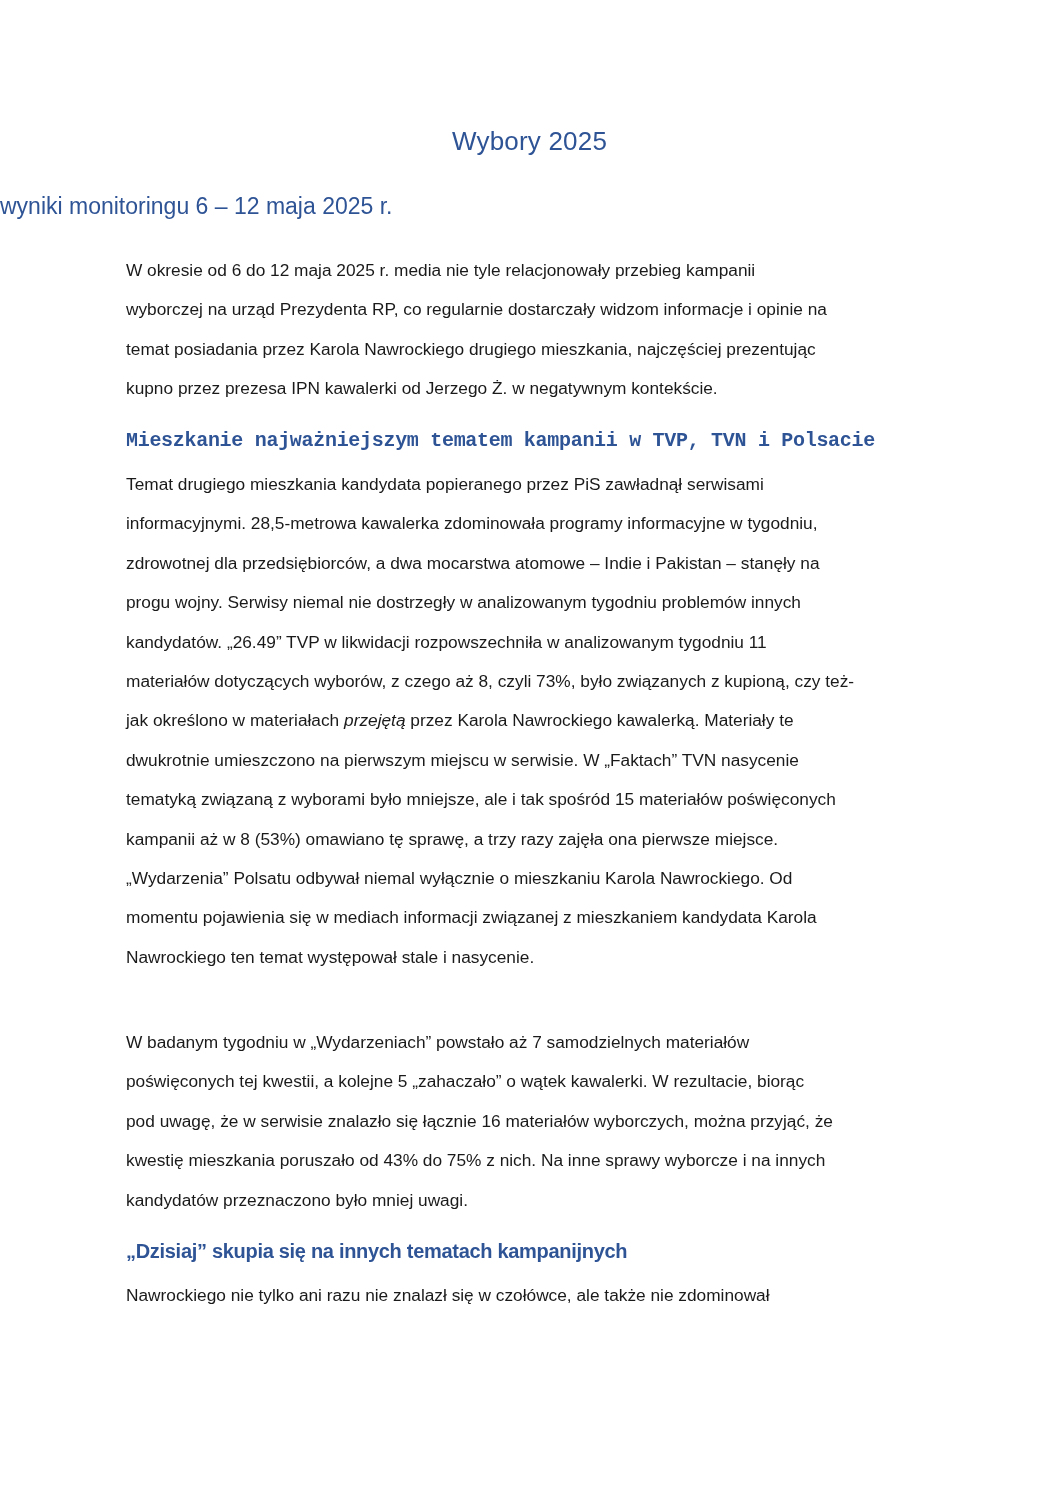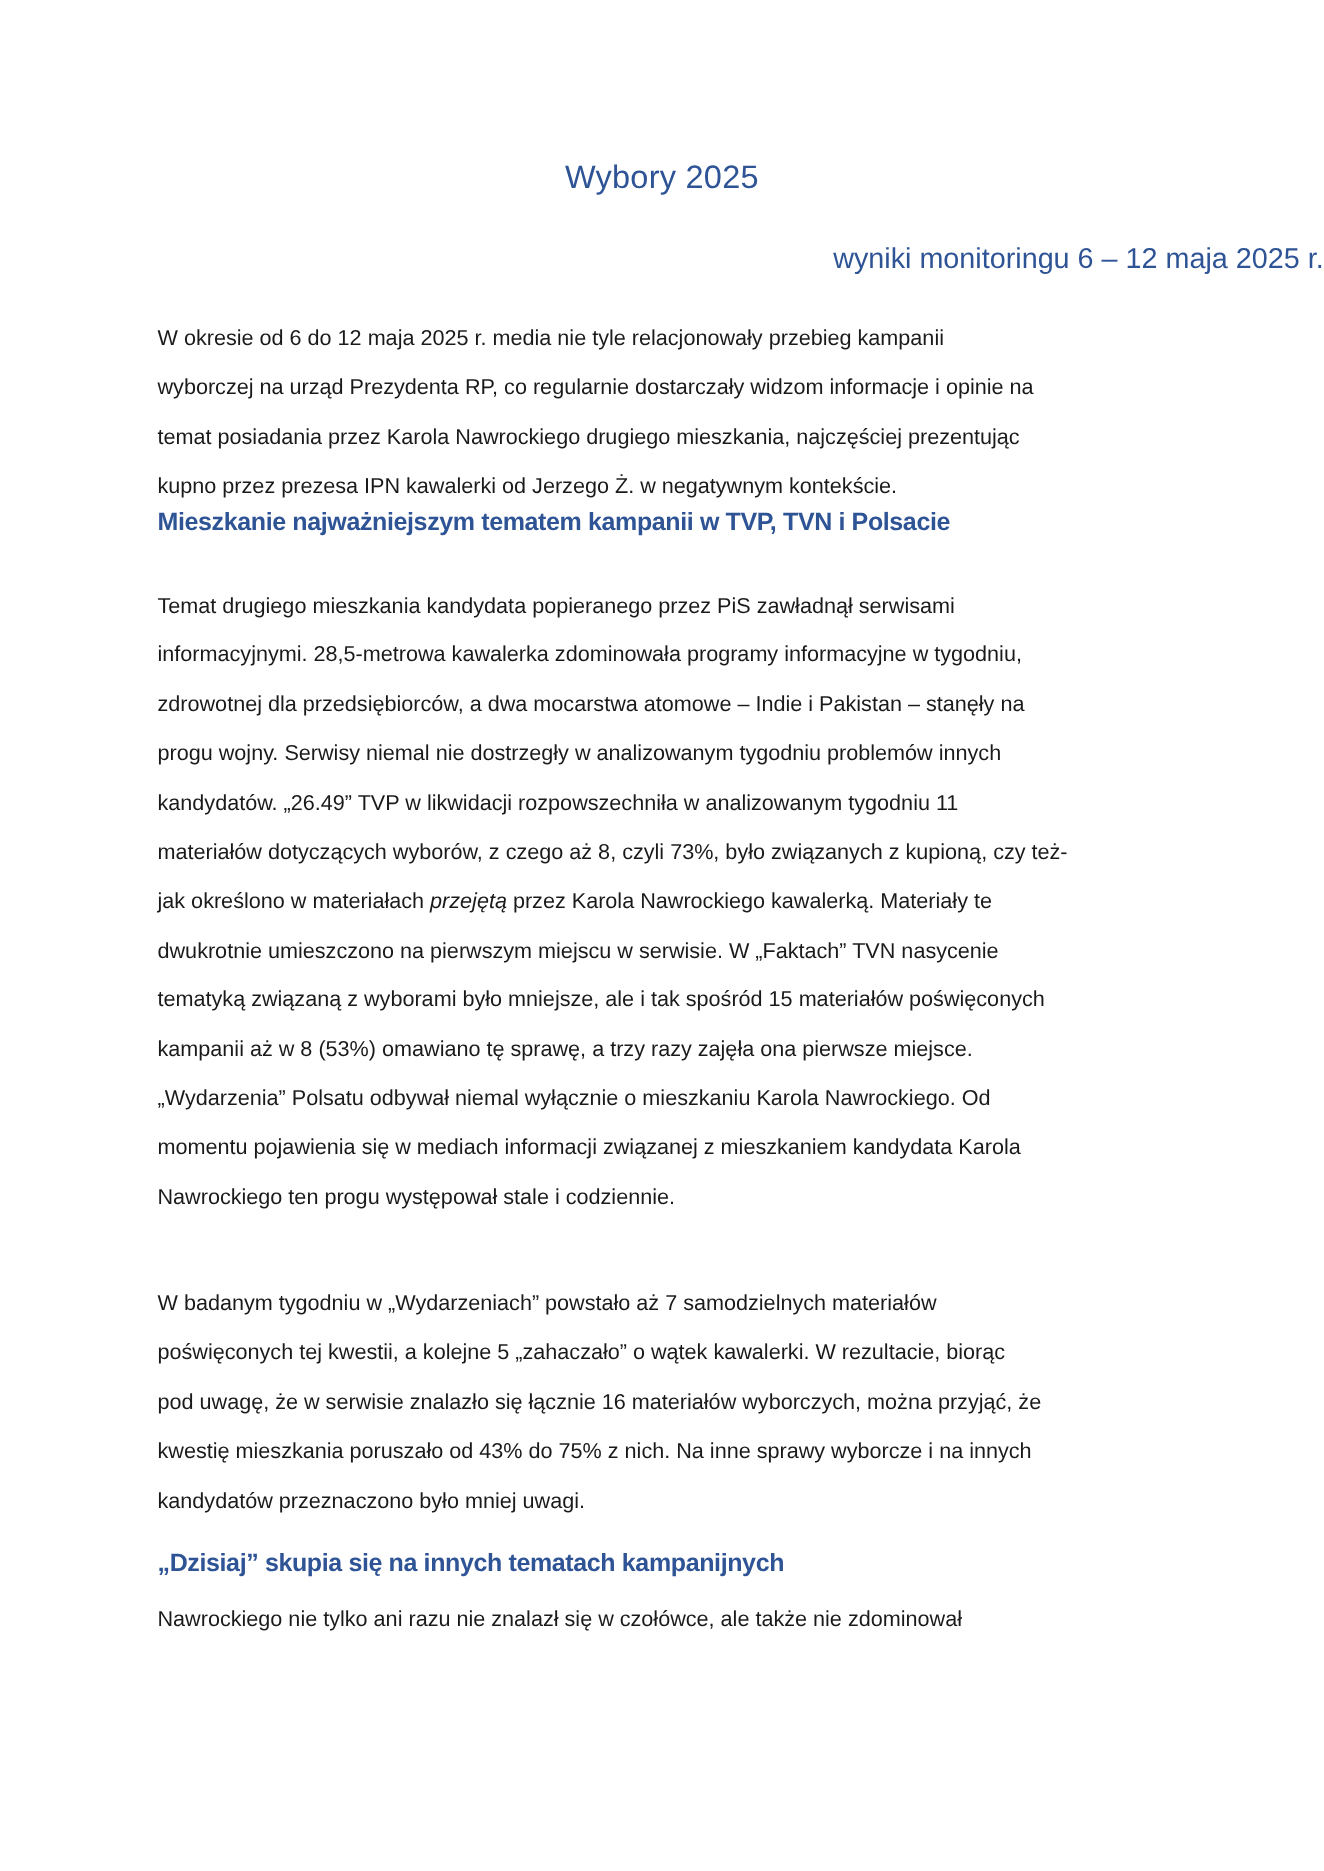--- a/index.html
+++ b/index.html
@@ -3,33 +3,33 @@
 <meta charset="utf-8">
 <style>
   html, body { margin: 0; padding: 0; background: #ffffff; }
   body { width: 1059px; height: 1497px; position: relative; overflow: hidden; }
   .page { position: absolute; left: 0; top: 0; width: 1059px; height: 1497px; background: #fff; }
   .title {
     position: absolute; left: 0; width: 1059px; top: 126px; text-align: center;
     font-family: "Liberation Sans", sans-serif; font-size: 26px; color: #2F5496; letter-spacing: 0.2px;
   }
   .subtitle {
-    position: absolute; left: 0; width: 1059px; top: 193px; text-align: right;
+    position: absolute; left: 0; width: 1059px; top: 193px; text-align: left;
     font-family: "Liberation Sans", sans-serif; font-size: 23px; color: #2F5496;
   }
   .block { position: absolute; left: 126px; width: 820px; }
   .line {
     font-family: "Liberation Sans", sans-serif; font-size: 17.3px; color: #1a1a1a;
     height: 39.4px; line-height: 39.4px; white-space: nowrap;
   }
   .heading {
     font-family: "Liberation Sans", sans-serif; font-size: 20px; font-weight: bold; color: #2F5496;
     white-space: nowrap; letter-spacing: -0.3px;
   }
-  .h1 { position: absolute; left: 126px; top: 407px; }
+  .h1 { position: absolute; left: 126px; top: 429px; font-family: Liberation Mono, monospace; }
   .h2 { position: absolute; left: 126px; top: 1240px; }
   .p1 { top: 251px; }
   .p2 { top: 465px; }
   .p3 { top: 1023px; }
   .p4 { top: 1276px; }
   em { font-style: italic; }
 </style>
 </head>
 <body>
 
@@ -53,21 +53,21 @@
     <div class="line">zdrowotnej dla przedsiębiorców, a dwa mocarstwa atomowe – Indie i Pakistan – stanęły na</div>
     <div class="line">progu wojny. Serwisy niemal nie dostrzegły w analizowanym tygodniu problemów innych</div>
     <div class="line">kandydatów. „26.49” TVP w likwidacji rozpowszechniła w analizowanym tygodniu 11</div>
     <div class="line">materiałów dotyczących wyborów, z czego aż 8, czyli 73%, było związanych z kupioną, czy też-</div>
     <div class="line"><span>jak określono w materiałach </span><em>przejętą</em><span> przez Karola Nawrockiego kawalerką. Materiały te</span></div>
     <div class="line">dwukrotnie umieszczono na pierwszym miejscu w serwisie. W „Faktach” TVN nasycenie</div>
     <div class="line">tematyką związaną z wyborami było mniejsze, ale i tak spośród 15 materiałów poświęconych</div>
     <div class="line">kampanii aż w 8 (53%) omawiano tę sprawę, a trzy razy zajęła ona pierwsze miejsce.</div>
     <div class="line">„Wydarzenia” Polsatu odbywał niemal wyłącznie o mieszkaniu Karola Nawrockiego. Od</div>
     <div class="line">momentu pojawienia się w mediach informacji związanej z mieszkaniem kandydata Karola</div>
-    <div class="line">Nawrockiego ten progu występował stale i codziennie.</div>
+    <div class="line">Nawrockiego ten temat występował stale i nasycenie.</div>
   </div>
 
   <div class="block p3">
     <div class="line">W badanym tygodniu  w „Wydarzeniach” powstało aż 7 samodzielnych materiałów</div>
     <div class="line">poświęconych tej kwestii, a kolejne  5 „zahaczało” o wątek kawalerki. W rezultacie, biorąc</div>
     <div class="line">pod uwagę, że w serwisie znalazło się łącznie 16 materiałów wyborczych, można przyjąć, że</div>
     <div class="line">kwestię mieszkania poruszało od 43% do 75% z nich. Na inne sprawy wyborcze i na innych</div>
     <div class="line">kandydatów przeznaczono było mniej uwagi.</div>
   </div>
 

